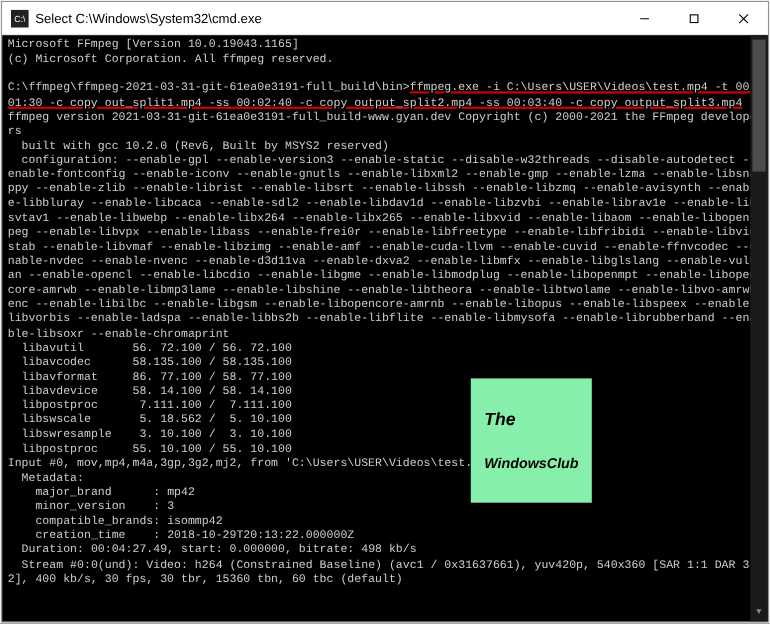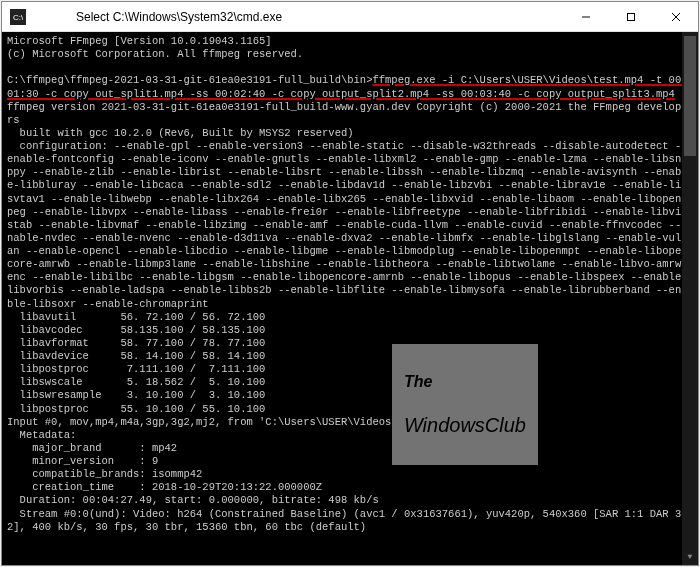--- a/index.html
+++ b/index.html
@@ -26,21 +26,21 @@
       font-size: 12px;
       color: #000;
     }
     .titlebar .icon {
       width: 16px; height: 16px;
       background: #222;
       margin-right: 6px;
       display: inline-flex; align-items: center; justify-content: center;
     }
     .titlebar .icon svg { width: 10px; height: 10px; }
-    .titlebar .title { flex: 1; margin-left: 44px; }
+    .titlebar .title { flex: 1; }
     .win-controls { display: flex; }
     .win-btn {
       width: 45px; height: 29px;
       display: flex; align-items: center; justify-content: center;
       cursor: pointer; font-size: 10px;
     }
     .terminal {
       flex: 1;
       background: #000;
       color: #ccc;
@@ -70,28 +70,28 @@
       position: absolute; left: 0; right: 0; height: 16px;
       display: flex; align-items: center; justify-content: center;
       color: #888; font-size: 8px;
       cursor: pointer;
     }
     .scrollbar-arrow.up { top: 0; }
     .scrollbar-arrow.down { bottom: 0; }
     .watermark {
       position: absolute;
       right: 160px; top: 312px;
-      background: #737373;
+      background: #86efac;
       color: #000;
       padding: 6px 12px;
       font-family: 'Segoe UI', Tahoma, sans-serif;
       line-height: 1.1;
     }
     .watermark .wl1 { font-size: 16px; font-weight: bold; font-style: italic; }
-    .watermark .wl2 { font-size: 20px; font-weight: normal; font-style: italic; }
+    .watermark .wl2 { font-size: 13px; font-weight: bold; font-style: italic; }
   </style>
 </head>
 <body>
 
 <div class="window">
   <div class="titlebar">
     <span class="icon">
       <svg viewBox="0 0 10 10">
           <text x="0" y="8" font-size="8" fill="#fff">C:\</text>
         </svg>
@@ -119,30 +119,30 @@
 
   <div class="terminal"><span>Microsoft FFmpeg [Version 10.0.19043.1165]</span>
 <span>(c) Microsoft Corporation. All ffmpeg reserved.</span>
 
 <span>C:\ffmpeg\ffmpeg-2021-03-31-git-61ea0e3191-full_build\bin&gt;</span><span class="highlight">ffmpeg.exe -i C:\Users\USER\Videos\test.mp4 -t 00:01:30 -c copy out_split1.mp4 -ss 00:02:40 -c copy output_split2.mp4 -ss 00:03:40 -c copy output_split3.mp4</span>
 <span>ffmpeg version 2021-03-31-git-61ea0e3191-full_build-www.gyan.dev Copyright (c) 2000-2021 the FFmpeg developers</span>
 <span>  built with gcc 10.2.0 (Rev6, Built by MSYS2 reserved)</span>
 <span>  configuration: --enable-gpl --enable-version3 --enable-static --disable-w32threads --disable-autodetect --enable-fontconfig --enable-iconv --enable-gnutls --enable-libxml2 --enable-gmp --enable-lzma --enable-libsnappy --enable-zlib --enable-librist --enable-libsrt --enable-libssh --enable-libzmq --enable-avisynth --enable-libbluray --enable-libcaca --enable-sdl2 --enable-libdav1d --enable-libzvbi --enable-librav1e --enable-libsvtav1 --enable-libwebp --enable-libx264 --enable-libx265 --enable-libxvid --enable-libaom --enable-libopenjpeg --enable-libvpx --enable-libass --enable-frei0r --enable-libfreetype --enable-libfribidi --enable-libvidstab --enable-libvmaf --enable-libzimg --enable-amf --enable-cuda-llvm --enable-cuvid --enable-ffnvcodec --enable-nvdec --enable-nvenc --enable-d3d11va --enable-dxva2 --enable-libmfx --enable-libglslang --enable-vulkan --enable-opencl --enable-libcdio --enable-libgme --enable-libmodplug --enable-libopenmpt --enable-libopencore-amrwb --enable-libmp3lame --enable-libshine --enable-libtheora --enable-libtwolame --enable-libvo-amrwbenc --enable-libilbc --enable-libgsm --enable-libopencore-amrnb --enable-libopus --enable-libspeex --enable-libvorbis --enable-ladspa --enable-libbs2b --enable-libflite --enable-libmysofa --enable-librubberband --enable-libsoxr --enable-chromaprint</span>
 <span>  libavutil       56. 72.100 / 56. 72.100</span>
 <span>  libavcodec      58.135.100 / 58.135.100</span>
-<span>  libavformat     58. 77.100 / 78. 77.100</span>
+<span>  libavformat     86. 77.100 / 58. 77.100</span>
 <span>  libavdevice     58. 14.100 / 58. 14.100</span>
 <span>  libpostproc      7.111.100 /  7.111.100</span>
 <span>  libswscale       5. 18.562 /  5. 10.100</span>
 <span>  libswresample    3. 10.100 /  3. 10.100</span>
 <span>  libpostproc     55. 10.100 / 55. 10.100</span>
 <span>Input #0, mov,mp4,m4a,3gp,3g2,mj2, from 'C:\Users\USER\Videos\test.mp4':</span>
 <span>  Metadata:</span>
 <span>    major_brand      : mp42</span>
-<span>    minor_version    : 9</span>
+<span>    minor_version    : 3</span>
 <span>    compatible_brands: isommp42</span>
 <span>    creation_time    : 2018-10-29T20:13:22.000000Z</span>
 <span>  Duration: 00:04:27.49, start: 0.000000, bitrate: 498 kb/s</span>
 <span>  Stream #0:0(und): Video: h264 (Constrained Baseline) (avc1 / 0x31637661), yuv420p, 540x360 [SAR 1:1 DAR 3:2], 400 kb/s, 30 fps, 30 tbr, 15360 tbn, 60 tbc (default)</span>
     <div class="watermark">
       <div class="wl1">The</div>
       <div class="wl2">WindowsClub</div>
     </div>
     <div class="scrollbar">
       <div class="scrollbar-arrow up">▲</div>

